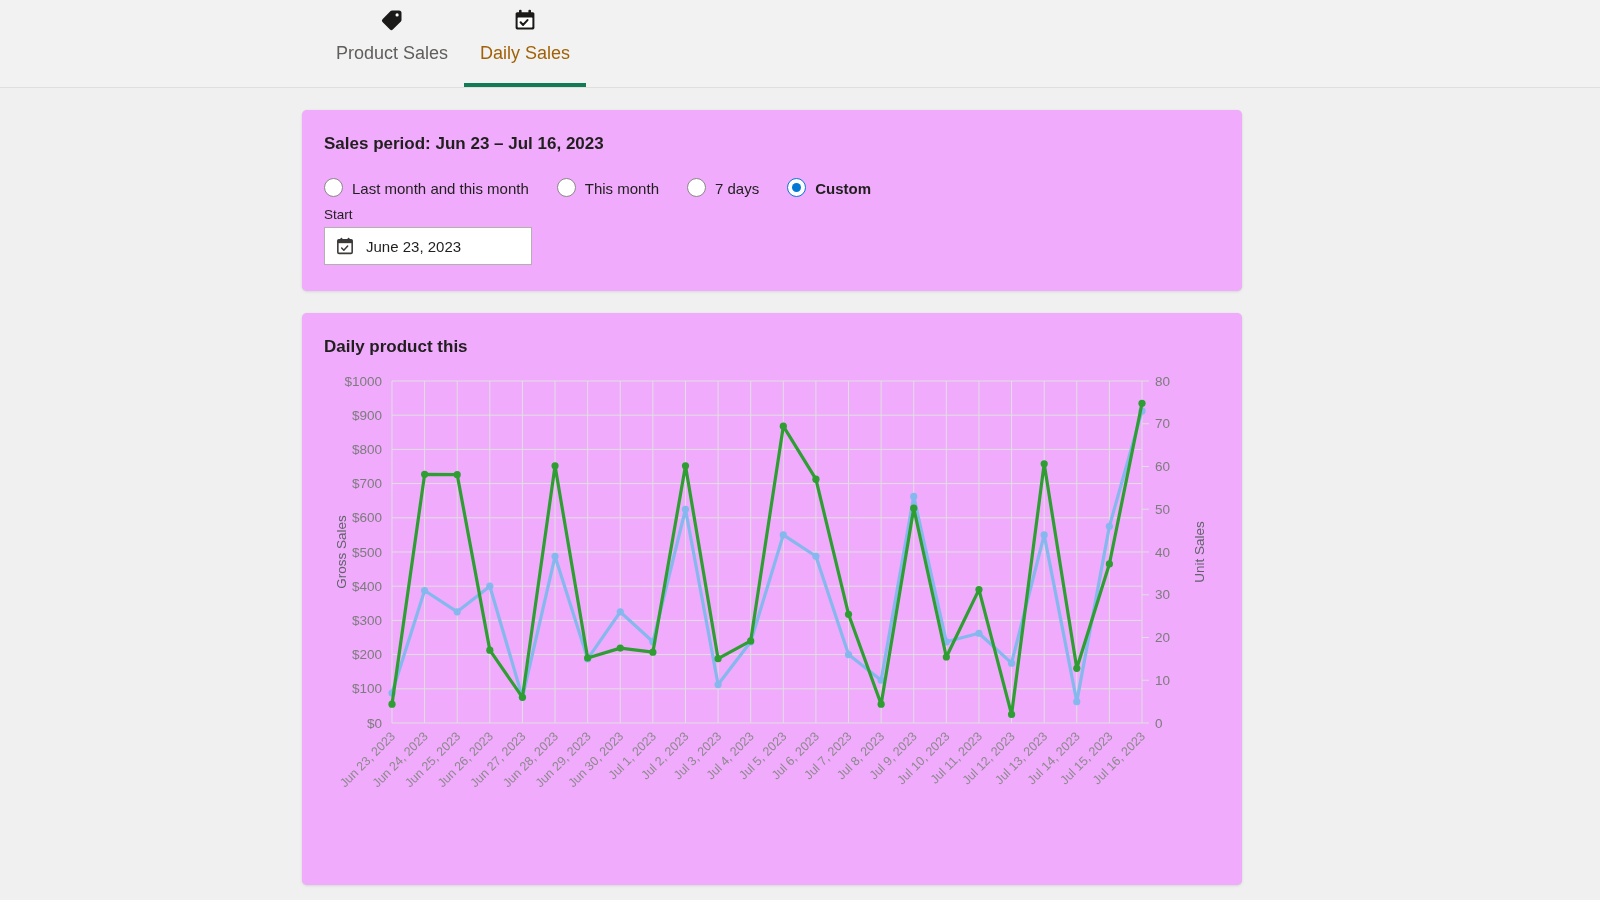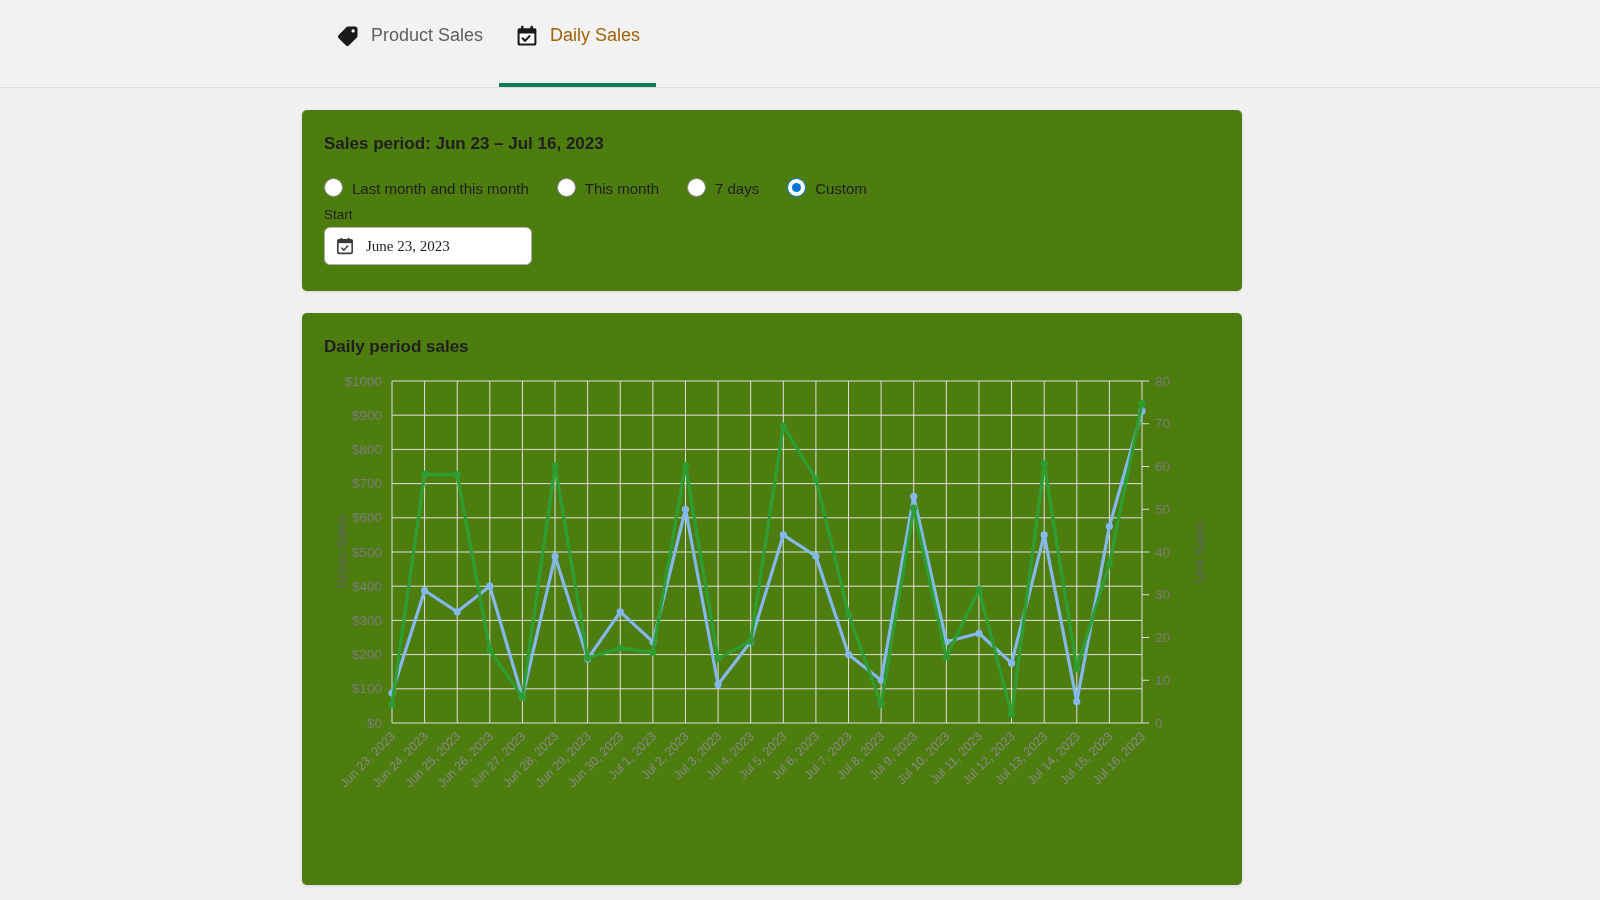--- a/index.html
+++ b/index.html
@@ -18,42 +18,44 @@
     background:#f2f2f2;
     border-bottom:1px solid #e1dfdd;
     display:flex;
     align-items:flex-end;
     padding-left:320px;
   }
   .tab {
     display:flex; align-items:center; gap:11px;
     padding:0 16px 16px 16px;
     height:100%;
+    justify-content:center;
     cursor:pointer;
     position:relative;
     font-size:18px;
+    flex-direction:column;
   }
   .tab .tab-label { color:#605e5c; }
   .tab.active .tab-label { color:#a16207; }
   .tab.active::after {
     content:"";
     position:absolute; left:0; right:0; bottom:0;
     height:4px; background:#107c55;
   }
   .tab-icon { width:24px; height:24px; display:block; }
 
   
   .page { padding:22px 0 0 302px; }
   .page-title {
     font-size:28px; font-weight:700; letter-spacing:-0.2px;
     color:#201f1e; margin:0 0 24px 0;
   }
   .card {
     width:940px;
-    background:#4d7c0f;
+    background:#f0abfc;
     border-radius:5px;
     box-shadow:0 1px 3px rgba(0,0,0,0.10), 0 0 1px rgba(0,0,0,0.10);
   }
   .card.filters { padding:24px 22px 26px 22px; margin-bottom:22px; }
   .card.chartcard { padding:24px 22px 18px 22px; }
 
   .card-heading { font-size:17px; font-weight:700; margin:0 0 24px 0; }
   .chart-heading { font-size:17px; font-weight:700; margin:0 0 10px 0; }
 
   
@@ -63,32 +65,31 @@
     width:19px; height:19px; border-radius:50%;
     border:1px solid #8a8886; background:#fff;
     display:flex; align-items:center; justify-content:center;
     flex:none;
   }
   .radio.checked .dot { border:1px solid #0078d4; border-width:1px; }
   .radio.checked .dot::after {
     content:""; width:9px; height:9px; border-radius:50%; background:#0078d4;
   }
   .radio .rlabel { font-size:15px; color:#201f1e; }
-  .radio.checked .rlabel { font-weight:400; }
+  .radio.checked .rlabel { font-weight:700; }
 
   
   .date-row { display:flex; gap:2px; }
   .date-group { display:flex; flex-direction:column; }
   .date-label { font-size:13.5px; color:#201f1e; margin-bottom:5px; }
   .date-input {
     width:208px; height:38px;
-    border:1px solid #b3b0ad; border-radius:6px; background:#fff;
+    border:1px solid #b3b0ad; border-radius:0; background:#fff;
     display:flex; align-items:center; gap:11px; padding:0 10px;
     cursor:pointer;
-    font-family:Liberation Serif, serif;
   }
   .date-value { font-size:15px; color:#201f1e; }
   .cal-icon { width:20px; height:20px; flex:none; display:block; }
 
   
   .chart-wrap { position:relative; width:896px; height:500px; }
   .chart-svg { display:block; }
   .axis-title {
     font-size:13.5px; fill:#5f6368;
   }
@@ -173,21 +174,21 @@
           <span class="date-value">June 23, 2023</span>
         </div>
       </div>
 
 
     </div>
   </div>
 
   <div class="card chartcard">
 
-    <div class="chart-heading">Daily period sales</div>
+    <div class="chart-heading">Daily product this</div>
 
     <div class="chart-wrap">
       <svg class="chart-svg" id="chart" width="896" height="460" viewBox="0 0 896 460">
           <line x1="68" y1="356" x2="818" y2="356" stroke="#e0e0e0" stroke-width="1"></line>
           <text x="58" y="360.5" text-anchor="end" class="tick-text">$0</text>
           <line x1="68" y1="321.8" x2="818" y2="321.8" stroke="#e0e0e0" stroke-width="1"></line>
           <text x="58" y="326.3" text-anchor="end" class="tick-text">$100</text>
           <line x1="68" y1="287.6" x2="818" y2="287.6" stroke="#e0e0e0" stroke-width="1"></line>
           <text x="58" y="292.1" text-anchor="end" class="tick-text">$200</text>
           <line x1="68" y1="253.4" x2="818" y2="253.4" stroke="#e0e0e0" stroke-width="1"></line>

